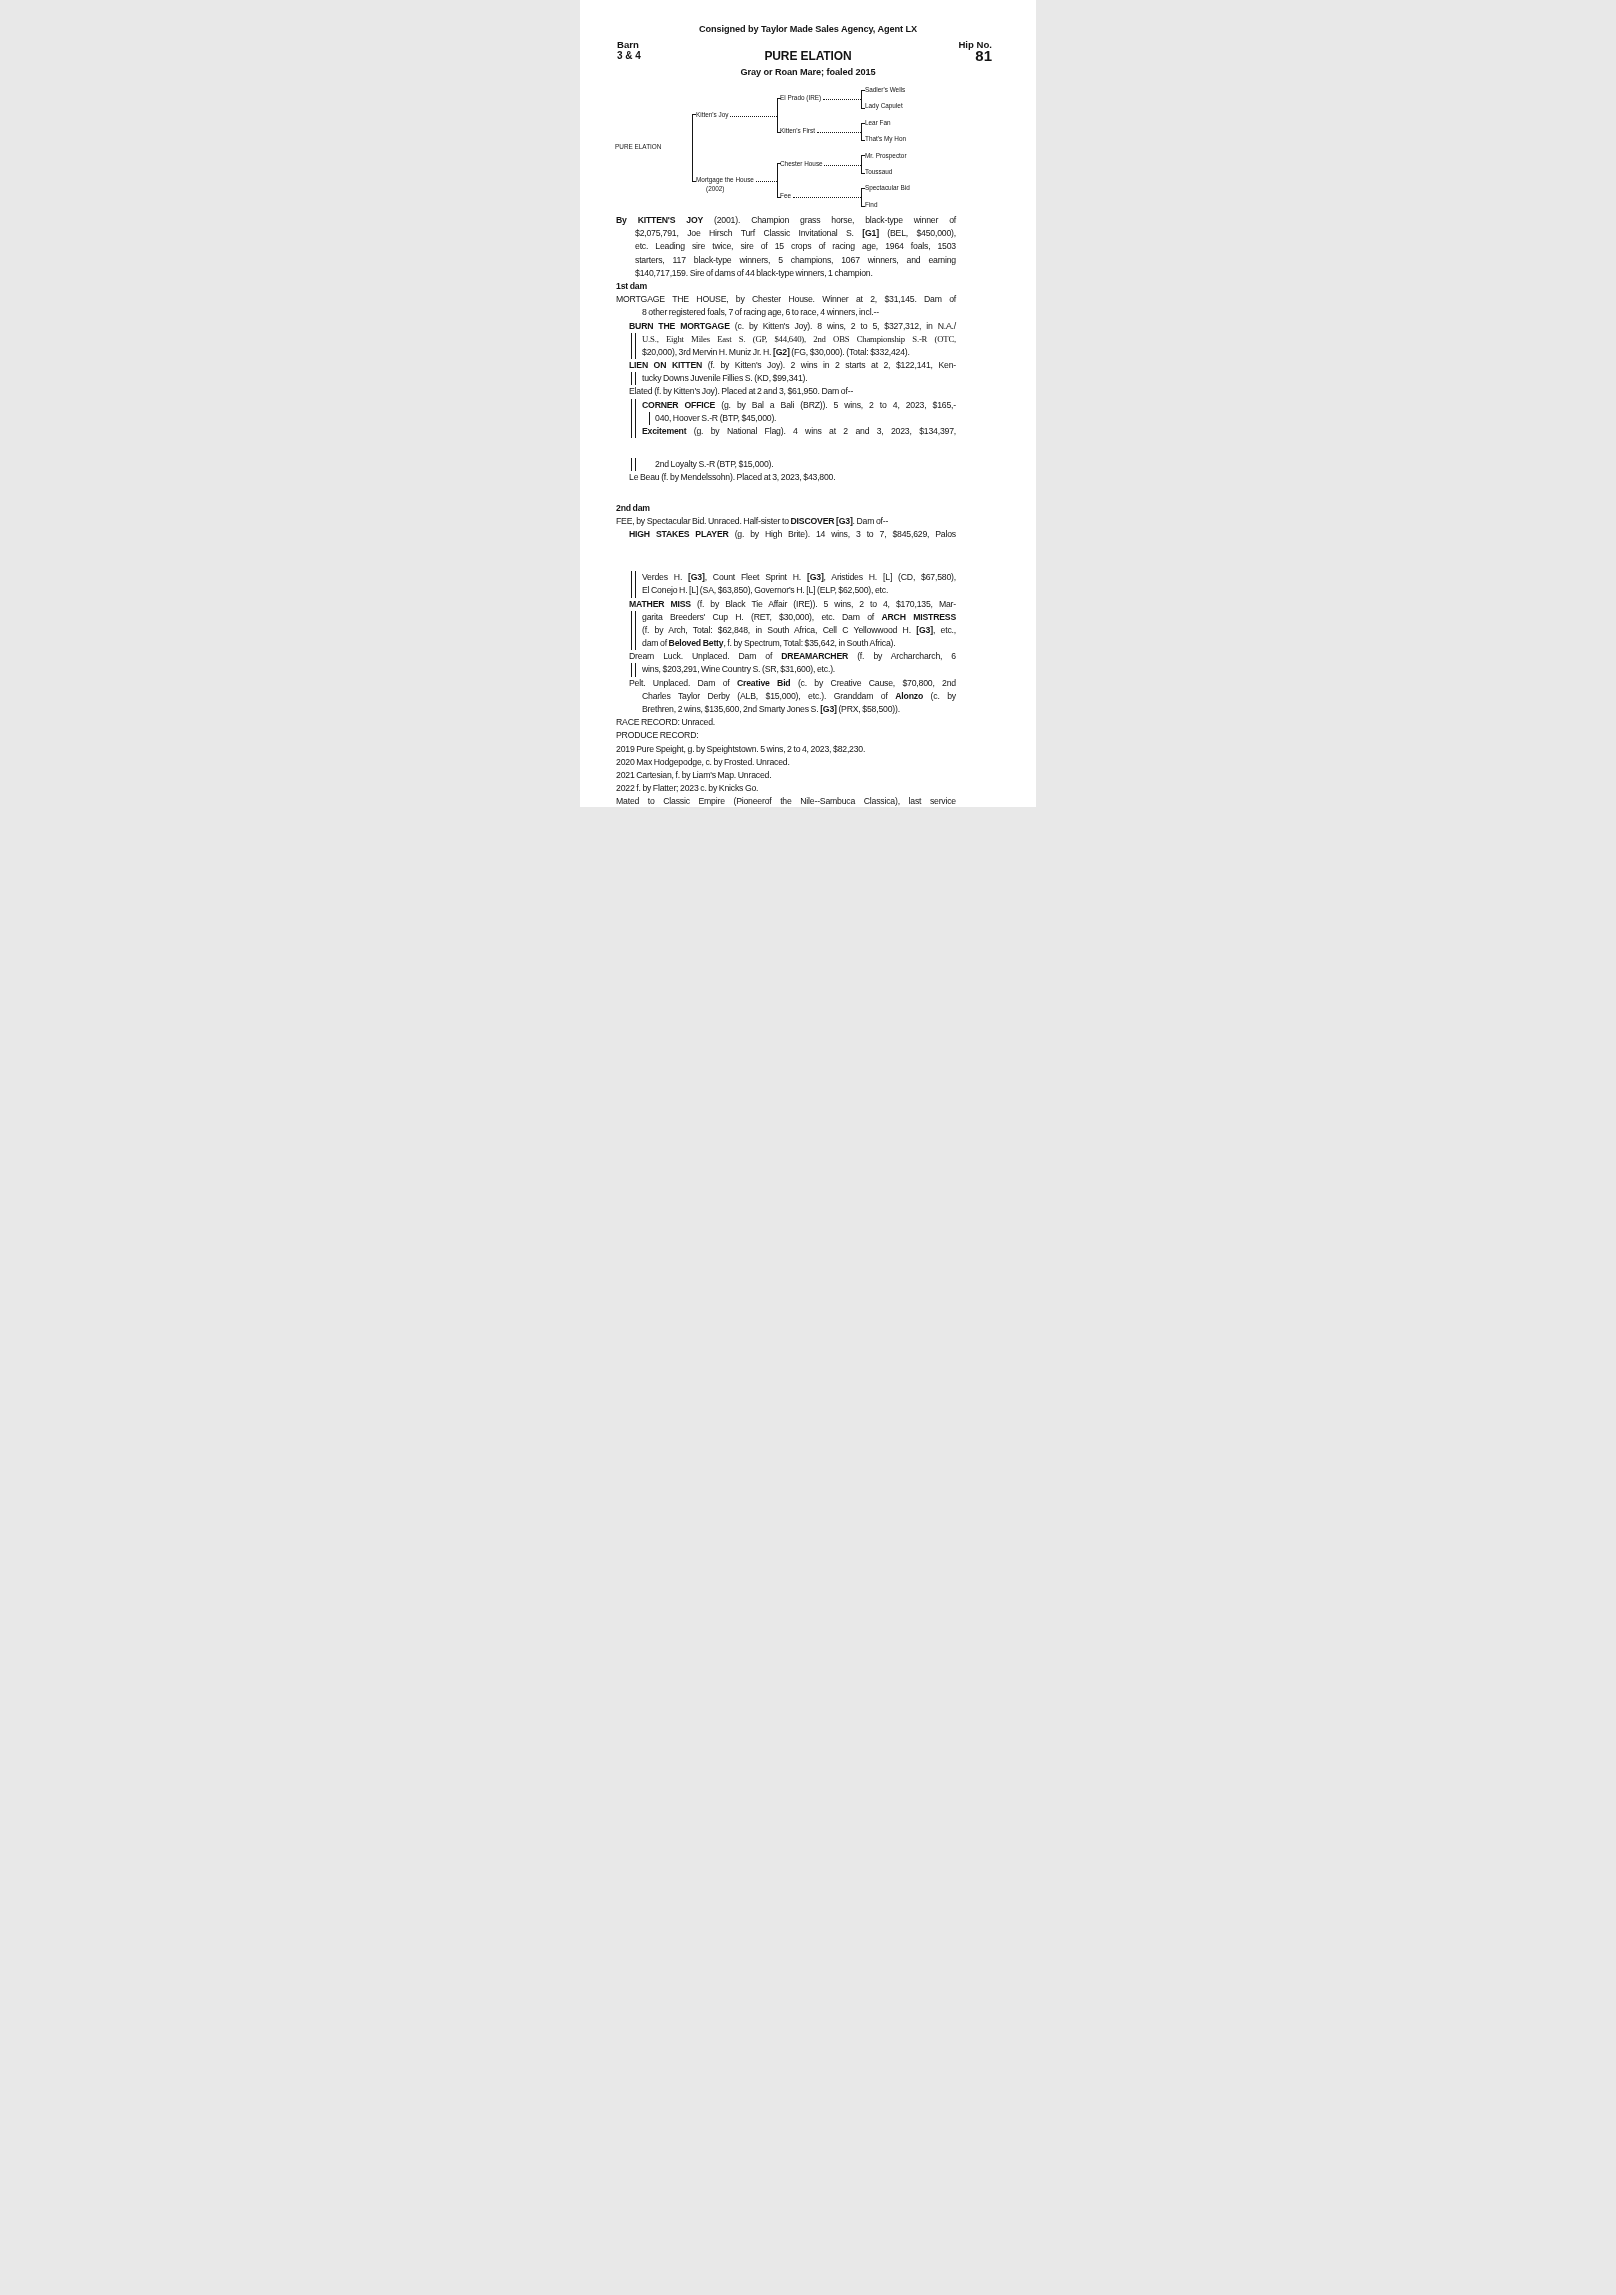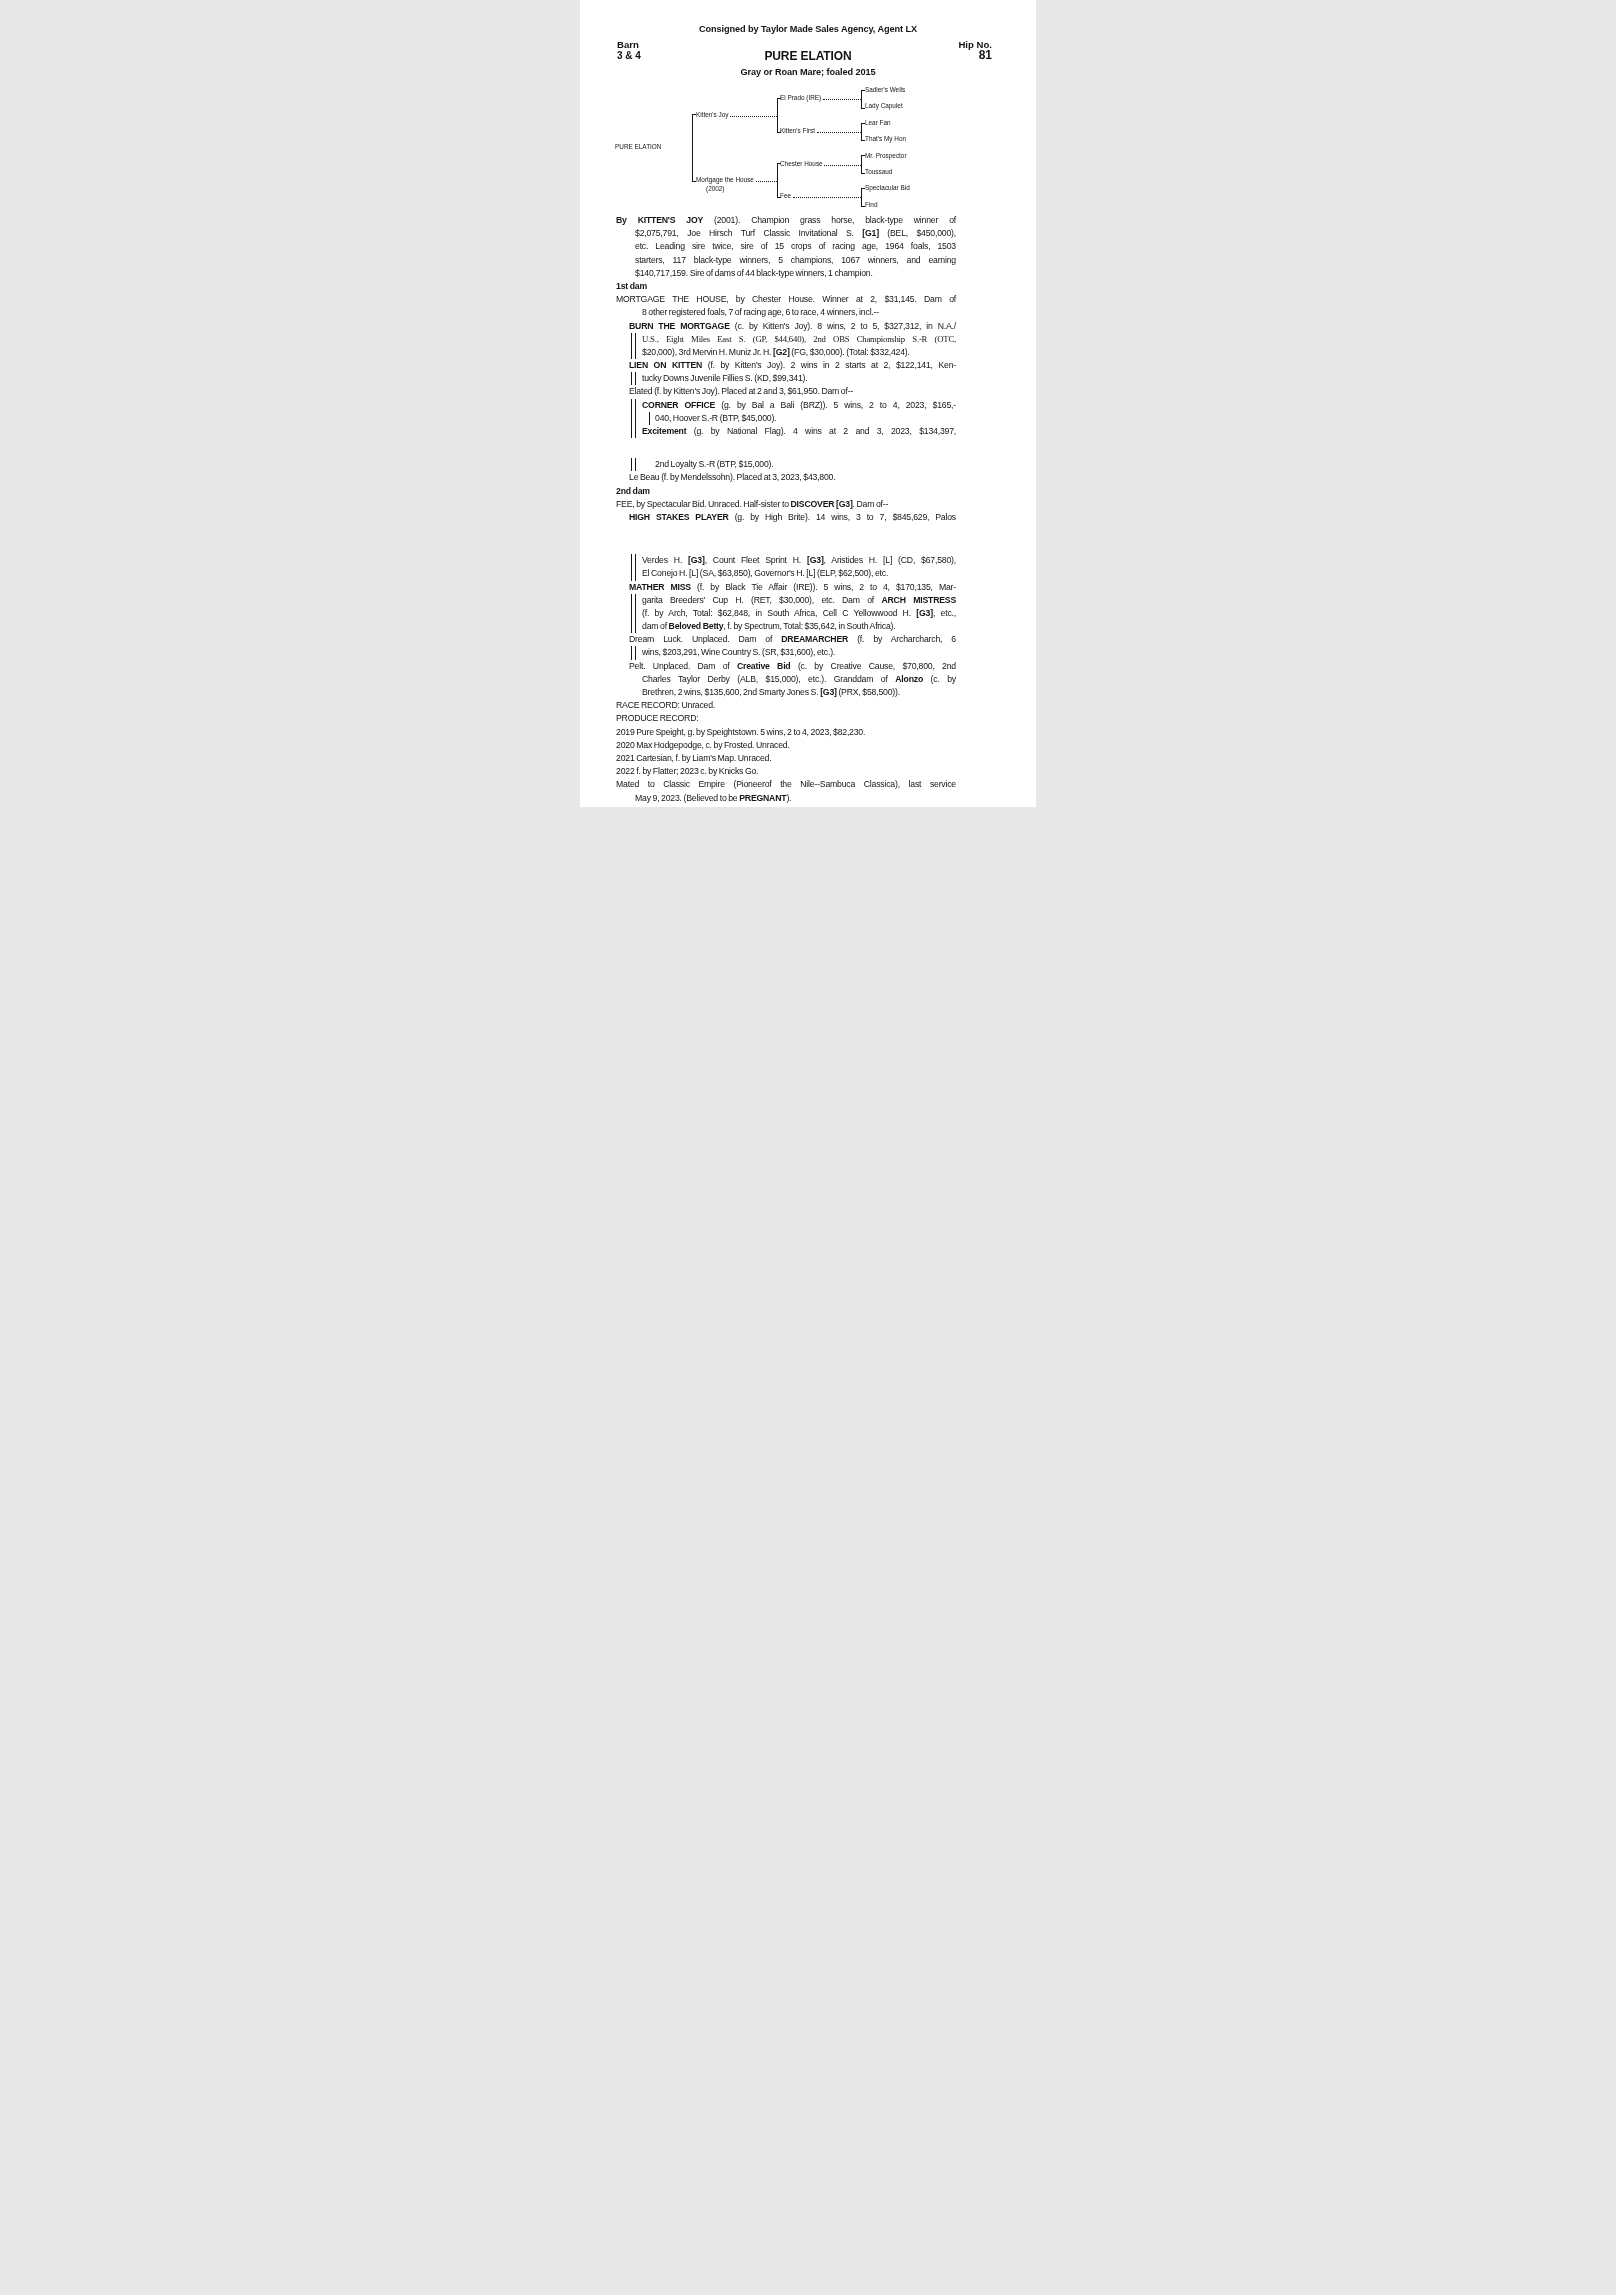--- a/index.html
+++ b/index.html
@@ -9,21 +9,21 @@
     font-family:"Liberation Sans","DejaVu Sans",sans-serif;
     overflow:hidden;
   }
   .hdr-consignor{
     position:absolute;top:24px;left:0;width:100%;text-align:center;
     font-size:9.2px;font-weight:700;letter-spacing:-0.1px;
   }
   .hdr-barn{position:absolute;left:37px;top:39px;font-weight:700;font-size:9.6px;line-height:11px;}
   .hdr-barn .num{font-size:10px;}
   .hdr-hip{position:absolute;right:44px;top:39px;font-weight:700;font-size:9.6px;line-height:11px;text-align:right;}
-  .hdr-hip .num{font-size:12px;}
+  .hdr-hip .num{font-size:15px;}
   .hdr-title{
     position:absolute;top:49px;left:0;width:100%;text-align:center;
     font-size:12px;font-weight:700;letter-spacing:-0.1px;
   }
   .hdr-sub{
     position:absolute;top:67px;left:0;width:100%;text-align:center;
     font-size:9.2px;font-weight:700;letter-spacing:-0.1px;
   }
   
   .ped-cell{
@@ -38,21 +38,21 @@
   .ped-brk{position:absolute;width:2.8px;
     border-left:0.7px solid #161616;border-top:0.7px solid #161616;border-bottom:0.7px solid #161616;}
   
   .bodytext{position:absolute;left:36px;top:214px;width:340px;}
   .line{
     position:relative;height:13.2px;line-height:13.2px;font-size:8.7px;
     letter-spacing:-0.2px;word-spacing:-0.5px;
     text-align:justify;text-align-last:justify;white-space:normal;
   }
   .line.last{text-align-last:left;}
-  .line.sp{margin-top:0;}
+  .line.sp{margin-top:17px;}
   .line b{font-weight:700;}
   .bar{position:absolute;top:0;bottom:0;width:0.6px;background:#161616;}
 </style>
 </head>
 <body>
 
 <div class="page">
 
   <div class="hdr-consignor">Consigned by Taylor Made Sales Agency, Agent LX</div>
 

